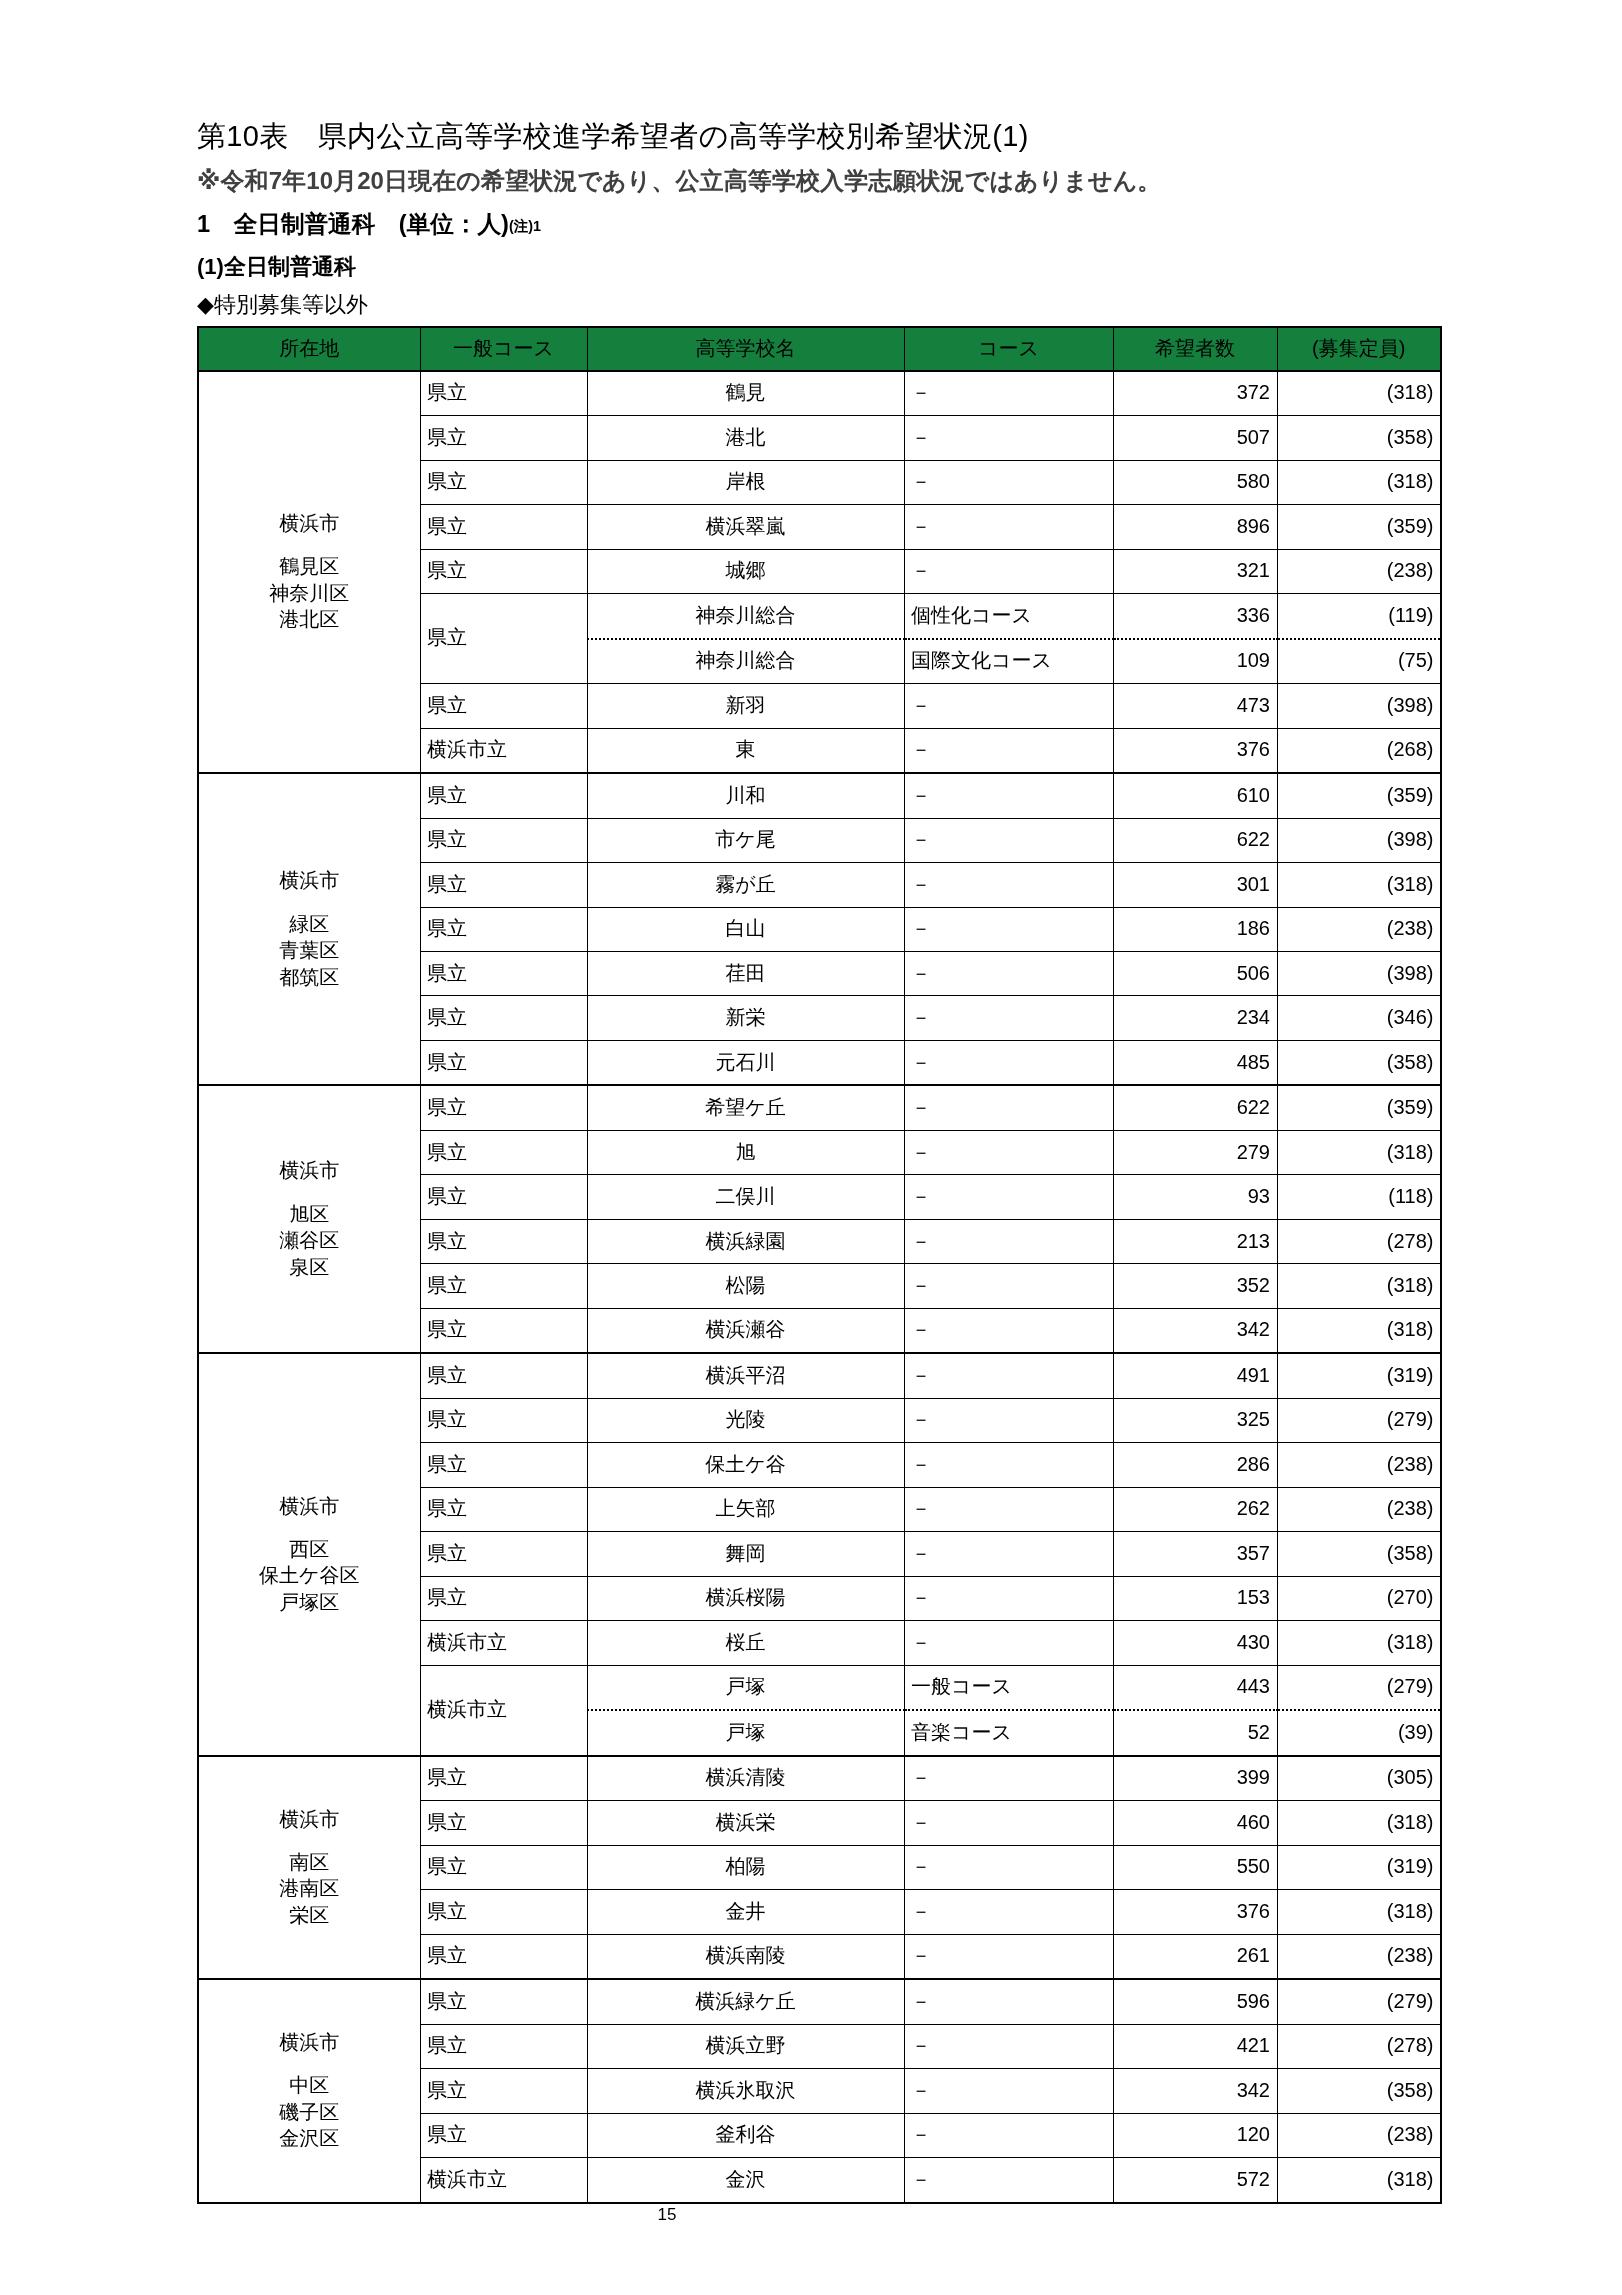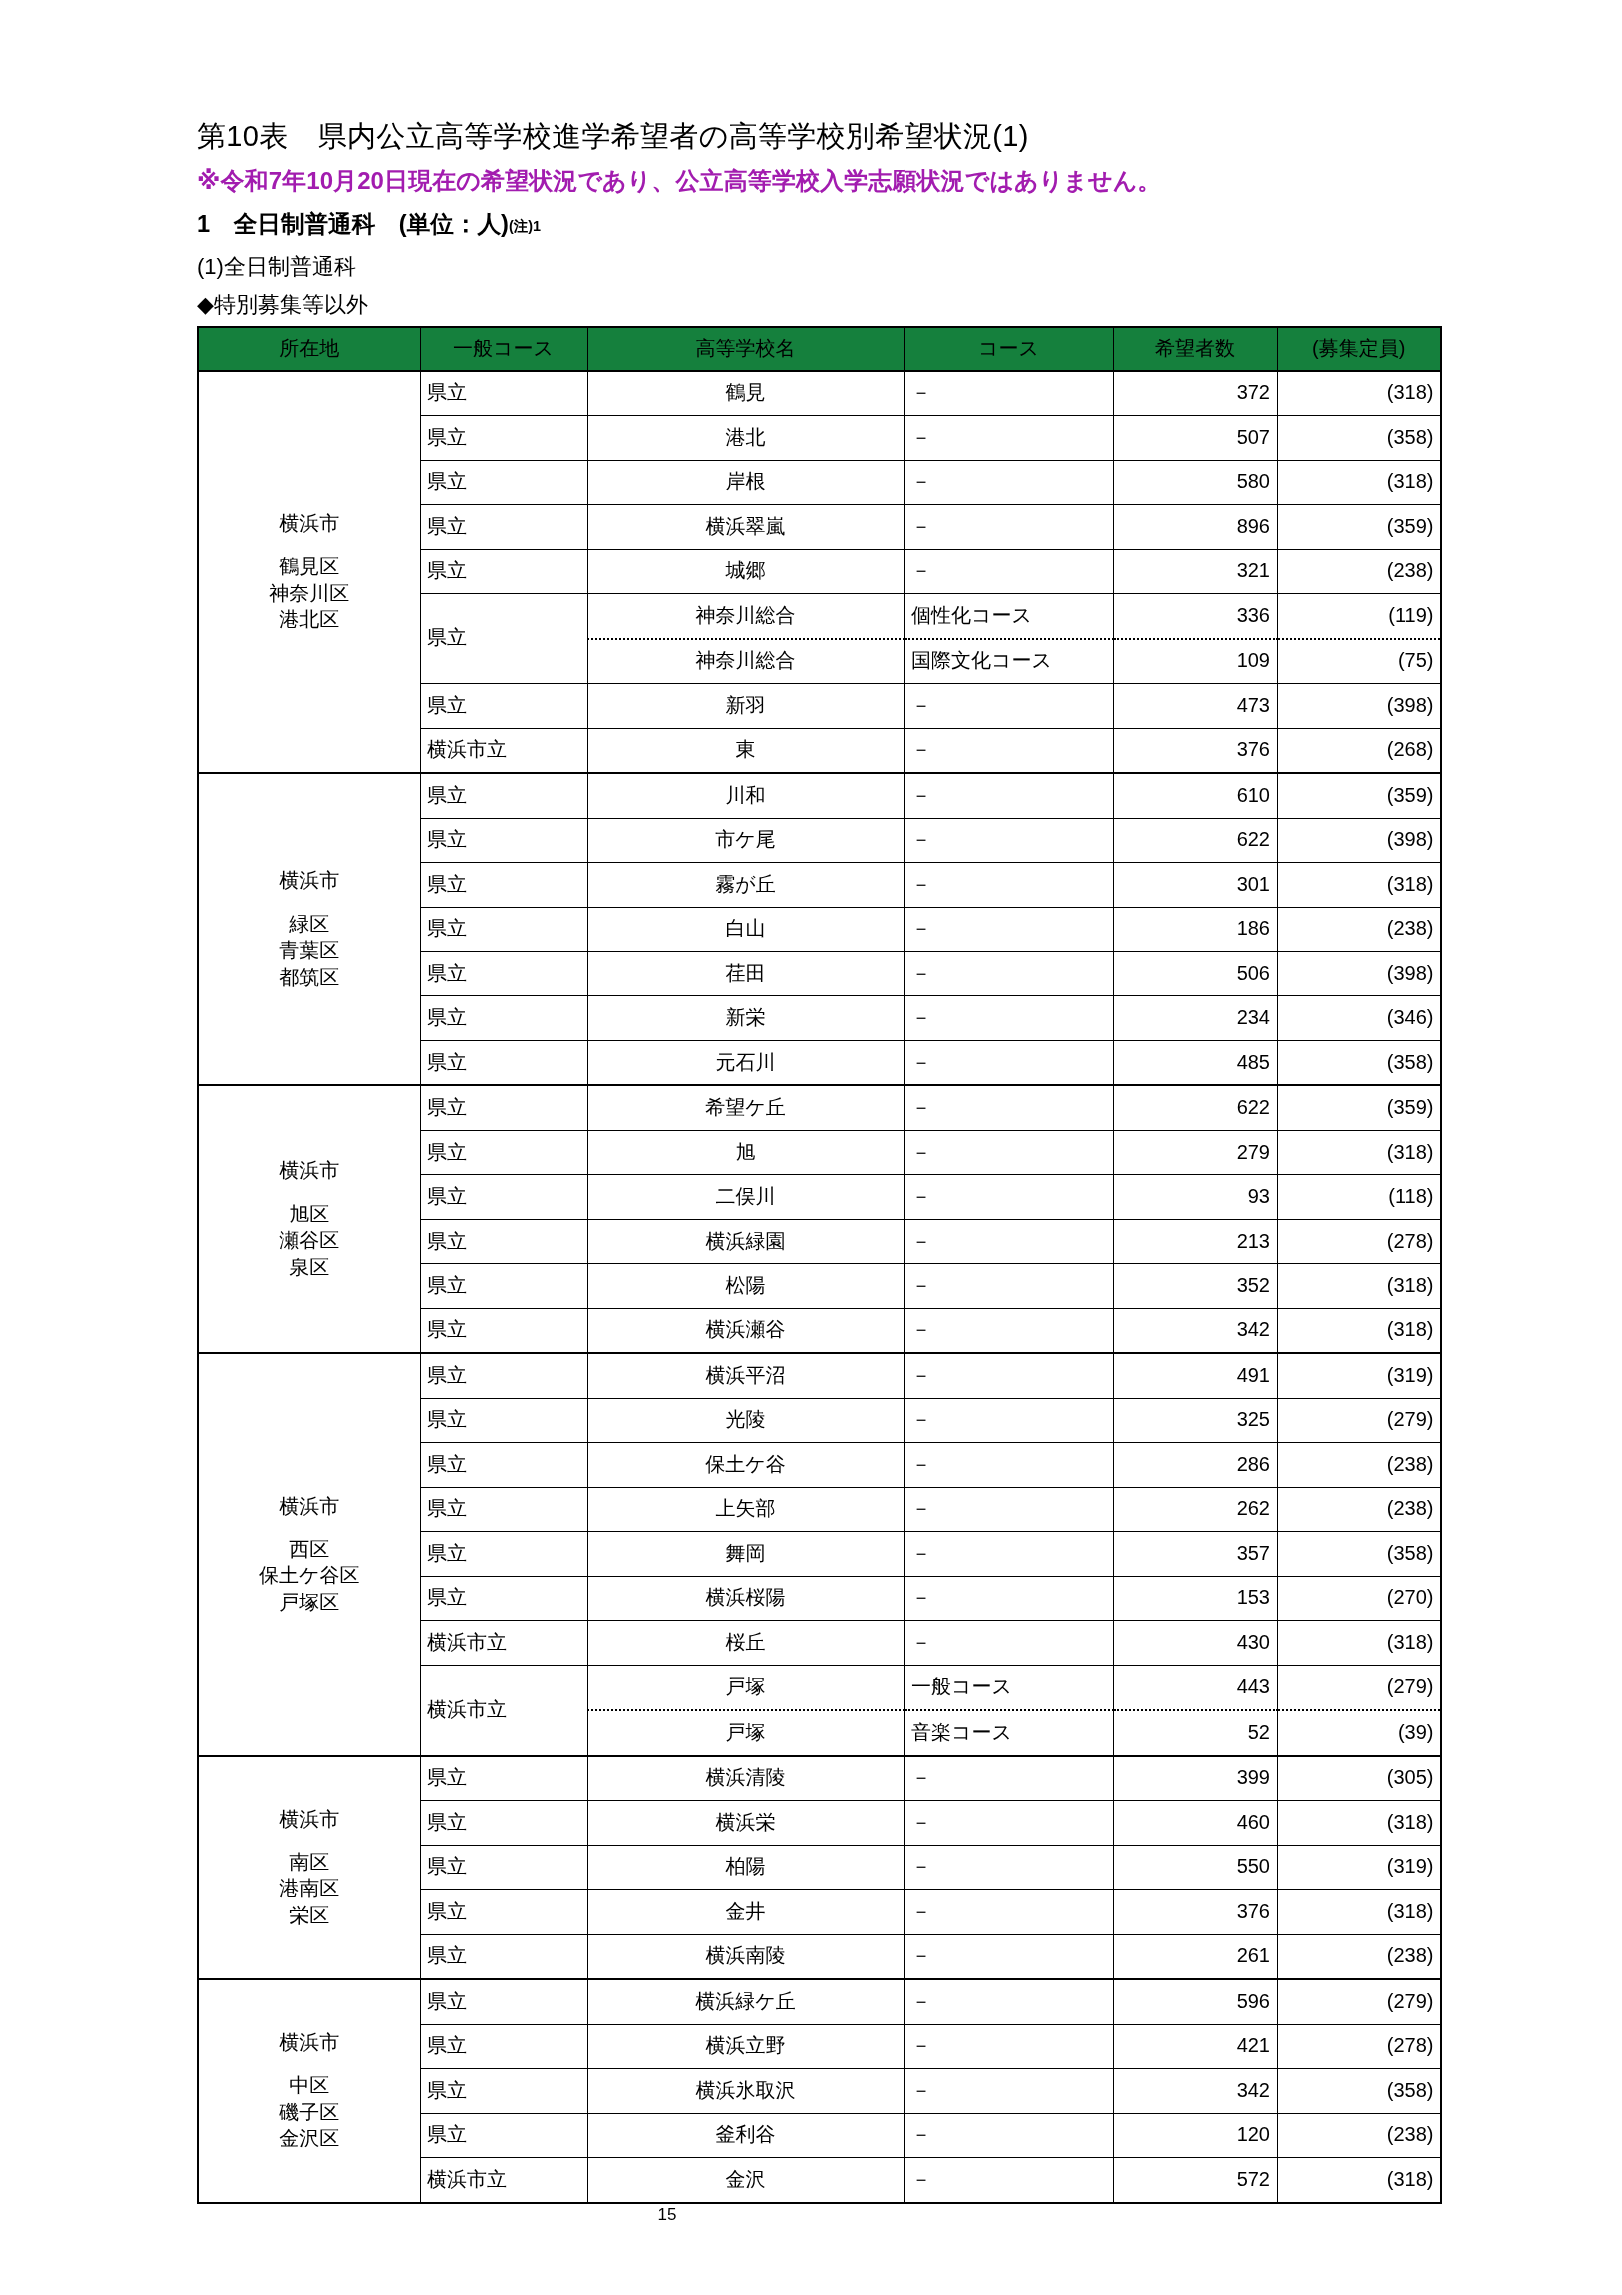--- a/index.html
+++ b/index.html
@@ -32,21 +32,21 @@
   
   .doc-title {
     font-size: 29px;
     font-weight: normal;
     letter-spacing: 0.3px;
     line-height: 1.25;
     margin: 0 0 11.8px 0;
     white-space: nowrap;
   }
   .notice {
-    color: #a21caf;
+    color: #404040;
     font-weight: bold;
     font-size: 24px;
     line-height: 1.25;
     letter-spacing: 0.1px;
     margin: 0 0 14.4px 0;
     white-space: nowrap;
   }
   .sec-heading {
     font-size: 23.6px;
     font-weight: bold;
@@ -54,21 +54,21 @@
     margin: 0 0 13px 0;
     white-space: nowrap;
   }
   .sec-heading .unit-note {
     font-size: 14.4px;
     font-weight: bold;
     vertical-align: 1.3px;
   }
   .sub-heading {
     font-size: 22px;
-    font-weight: normal;
+    font-weight: bold;
     line-height: 1.25;
     margin: 0 0 10.5px 0;
     white-space: nowrap;
   }
   .group-heading {
     font-size: 22px;
     font-weight: normal;
     line-height: 1.25;
     margin: 0 0 7.9px 0;
     white-space: nowrap;

